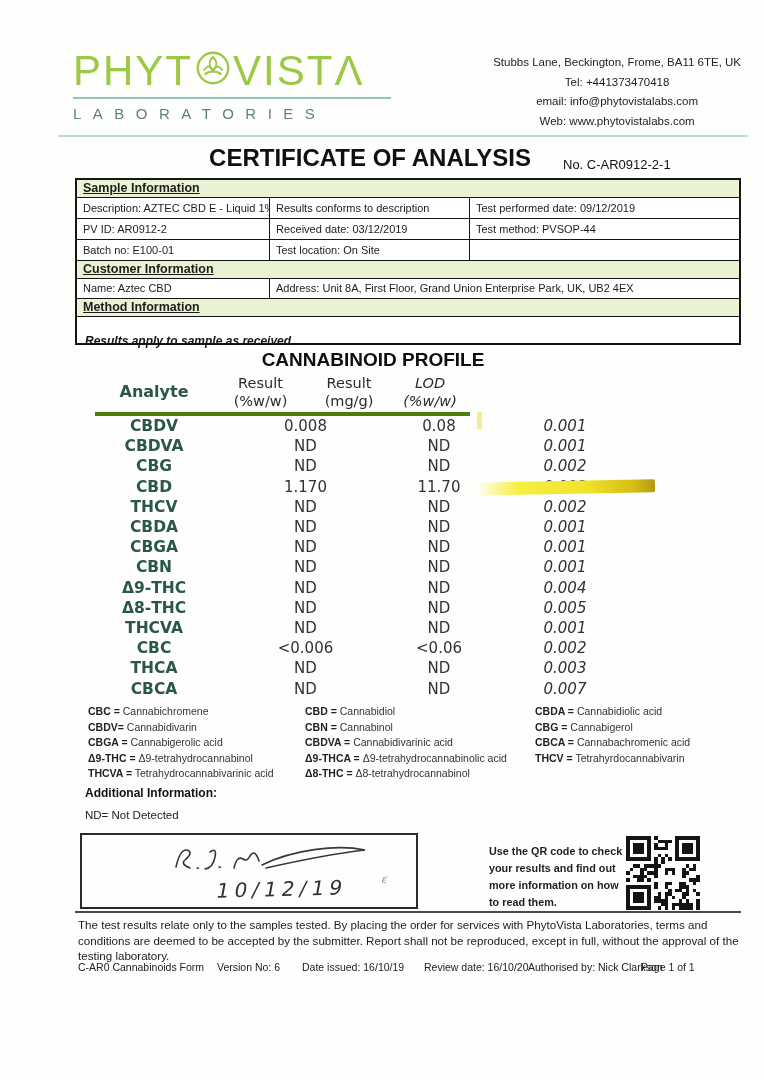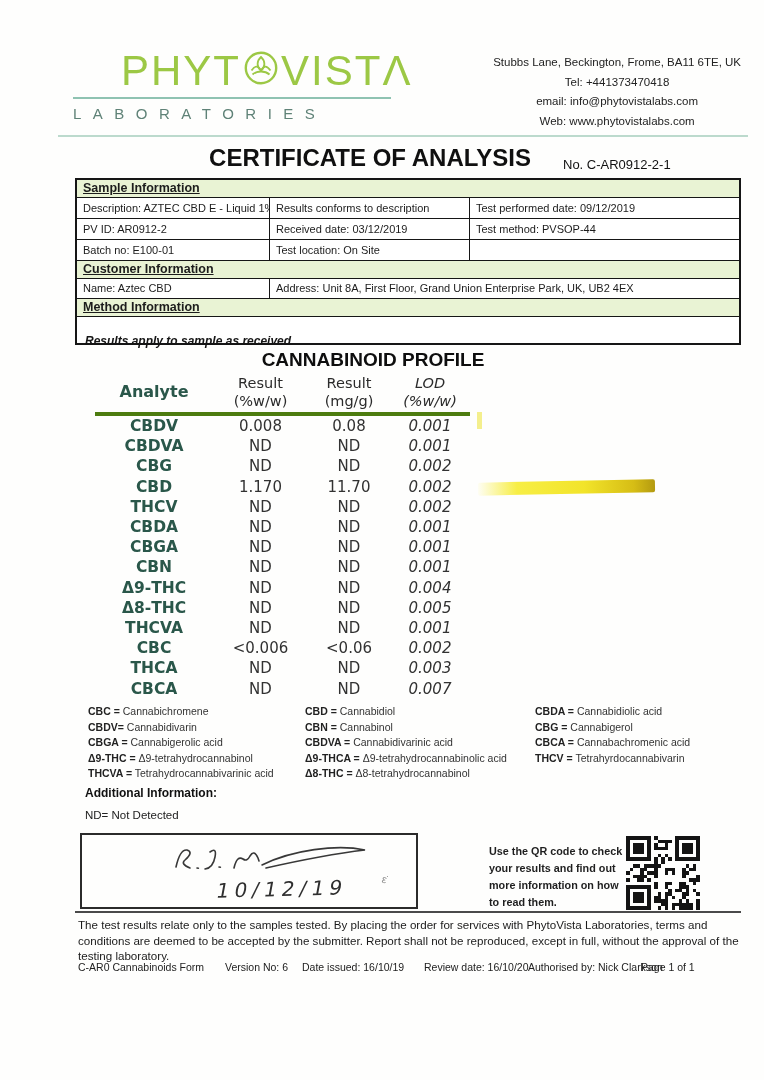--- a/index.html
+++ b/index.html
@@ -2,21 +2,21 @@
 <html><head>
 <meta charset="utf-8">
 <style>
   html,body{margin:0;padding:0;background:#ffffff;}
   .page{
     position:relative;width:764px;height:1080px;background:#fefefd;overflow:hidden;
     font-family:"Liberation Sans",sans-serif;color:#1c1c1c;
   }
   
   .logo{position:absolute;left:73px;top:50px;}
-  .logo-line1{display:flex;align-items:center;font-size:42px;letter-spacing:2px;color:#9cc845;font-weight:400;line-height:40px;margin-left:48px;}
+  .logo-line1{display:flex;align-items:center;font-size:42px;letter-spacing:2px;color:#9cc845;font-weight:400;line-height:40px;}
   .logo-line1 .lp{transform:scaleY(1.02);}
   .leaf-o{margin:0 2px;}
   .logo-sub{margin-top:5px;border-top:2px solid #8fc3b2;padding-top:6px;font-size:15px;letter-spacing:11.5px;color:#5f8277;width:318px;white-space:nowrap;overflow:hidden;}
   .contact{position:absolute;right:23px;top:53px;text-align:center;font-size:11.5px;line-height:19.5px;color:#222;font-weight:500;}
   .teal-rule{position:absolute;left:58px;top:135px;width:690px;height:2px;background:#bcdacd;}
   
   .doc-title{position:absolute;left:85px;top:144px;width:570px;text-align:center;font-size:24px;font-weight:bold;letter-spacing:0px;color:#101010;}
   .cert-no{position:absolute;left:563px;top:157px;font-size:13px;color:#111;}
   
   .info-table{position:absolute;left:75px;top:178px;width:666px;border:2px solid #161616;box-sizing:border-box;background:#fff;}
@@ -32,21 +32,21 @@
   .cgrid .cell:last-child{border-right:none;}
   .empty-row{height:26px;}
   
   .results-note{position:absolute;left:85px;top:334px;font-size:12px;font-style:italic;font-weight:bold;color:#151515;}
   .profile-title{position:absolute;left:85px;top:349px;width:576px;text-align:center;font-size:19px;font-weight:bold;color:#0e0e0e;}
   .ptable{position:absolute;left:95px;top:374px;width:375px;font-family:"DejaVu Sans",sans-serif;}
   .phead{display:grid;grid-template-columns:118px 95px 82px 80px;align-items:center;border-bottom:4px solid #4d7c0f;padding-bottom:2px;}
   .phead .h{text-align:center;font-size:14.5px;line-height:18px;color:#2b2b2b;}
   .phead .h.analyte{font-weight:bold;color:#2a574a;font-size:16px;}
   .phead .h.lod{font-style:italic;}
-  .prow{display:grid;grid-template-columns:118px 95px 82px 80px;height:20.2px;align-items:center;}
+  .prow{display:grid;grid-template-columns:118px 95px 82px 80px;height:20.2px;align-items:center;gap:45px;}
   .prow .c{text-align:center;font-size:15px;color:#323232;}
   .prow .c.analyte{font-weight:bold;color:#2a574a;font-size:15.5px;}
   .prow .c.lod{font-style:italic;}
   .hl-streak{position:absolute;left:478px;top:481px;width:177px;height:13px;border-radius:2px;transform:rotate(-1.1deg);
     background:linear-gradient(90deg,rgba(255,252,190,0.15),#f7ee45 22%,#f2e42a 60%,#d6bd15 88%,#b39a10);}
   .hl-tick{position:absolute;left:477px;top:412px;width:5px;height:17px;background:#f4ef8d;}
   
   .legend{position:absolute;left:88px;top:704px;display:grid;grid-template-columns:217px 230px auto;font-size:10.5px;color:#333;}
   .legend .line{line-height:15.6px;white-space:nowrap;}
   .legend .k{font-weight:bold;color:#222;}
@@ -60,21 +60,21 @@
   .smudge{position:absolute;left:300px;top:38px;font-size:11px;color:#8f8f8f;transform:rotate(12deg);}
   
   .qr-text{position:absolute;left:489px;top:843px;width:134px;font-size:10.8px;line-height:17px;font-weight:bold;color:#1f1f1f;}
   .qr{position:absolute;left:626px;top:836px;width:74px;height:74px;}
   
   .rule2{position:absolute;left:75px;top:911px;width:666px;height:1.5px;background:#4a4a4a;}
   .disclaimer{position:absolute;left:78px;top:917px;width:666px;font-size:11.6px;line-height:15.5px;color:#1b1b1b;}
   .footer{position:absolute;left:0;top:961px;width:764px;font-size:10.5px;color:#222;}
   .footer span{position:absolute;white-space:nowrap;}
   .f-form{left:78px;}
-  .f-version{left:225px;text-align:center;}
+  .f-version{left:217px;text-align:center;}
   .f-issued{left:302px;}
   .f-review{left:424px;font-weight:500;}
   .f-auth{left:528px;}
   .f-page{left:641px;}
 </style>
 </head>
 <body>
 
 <div class="page">
 

